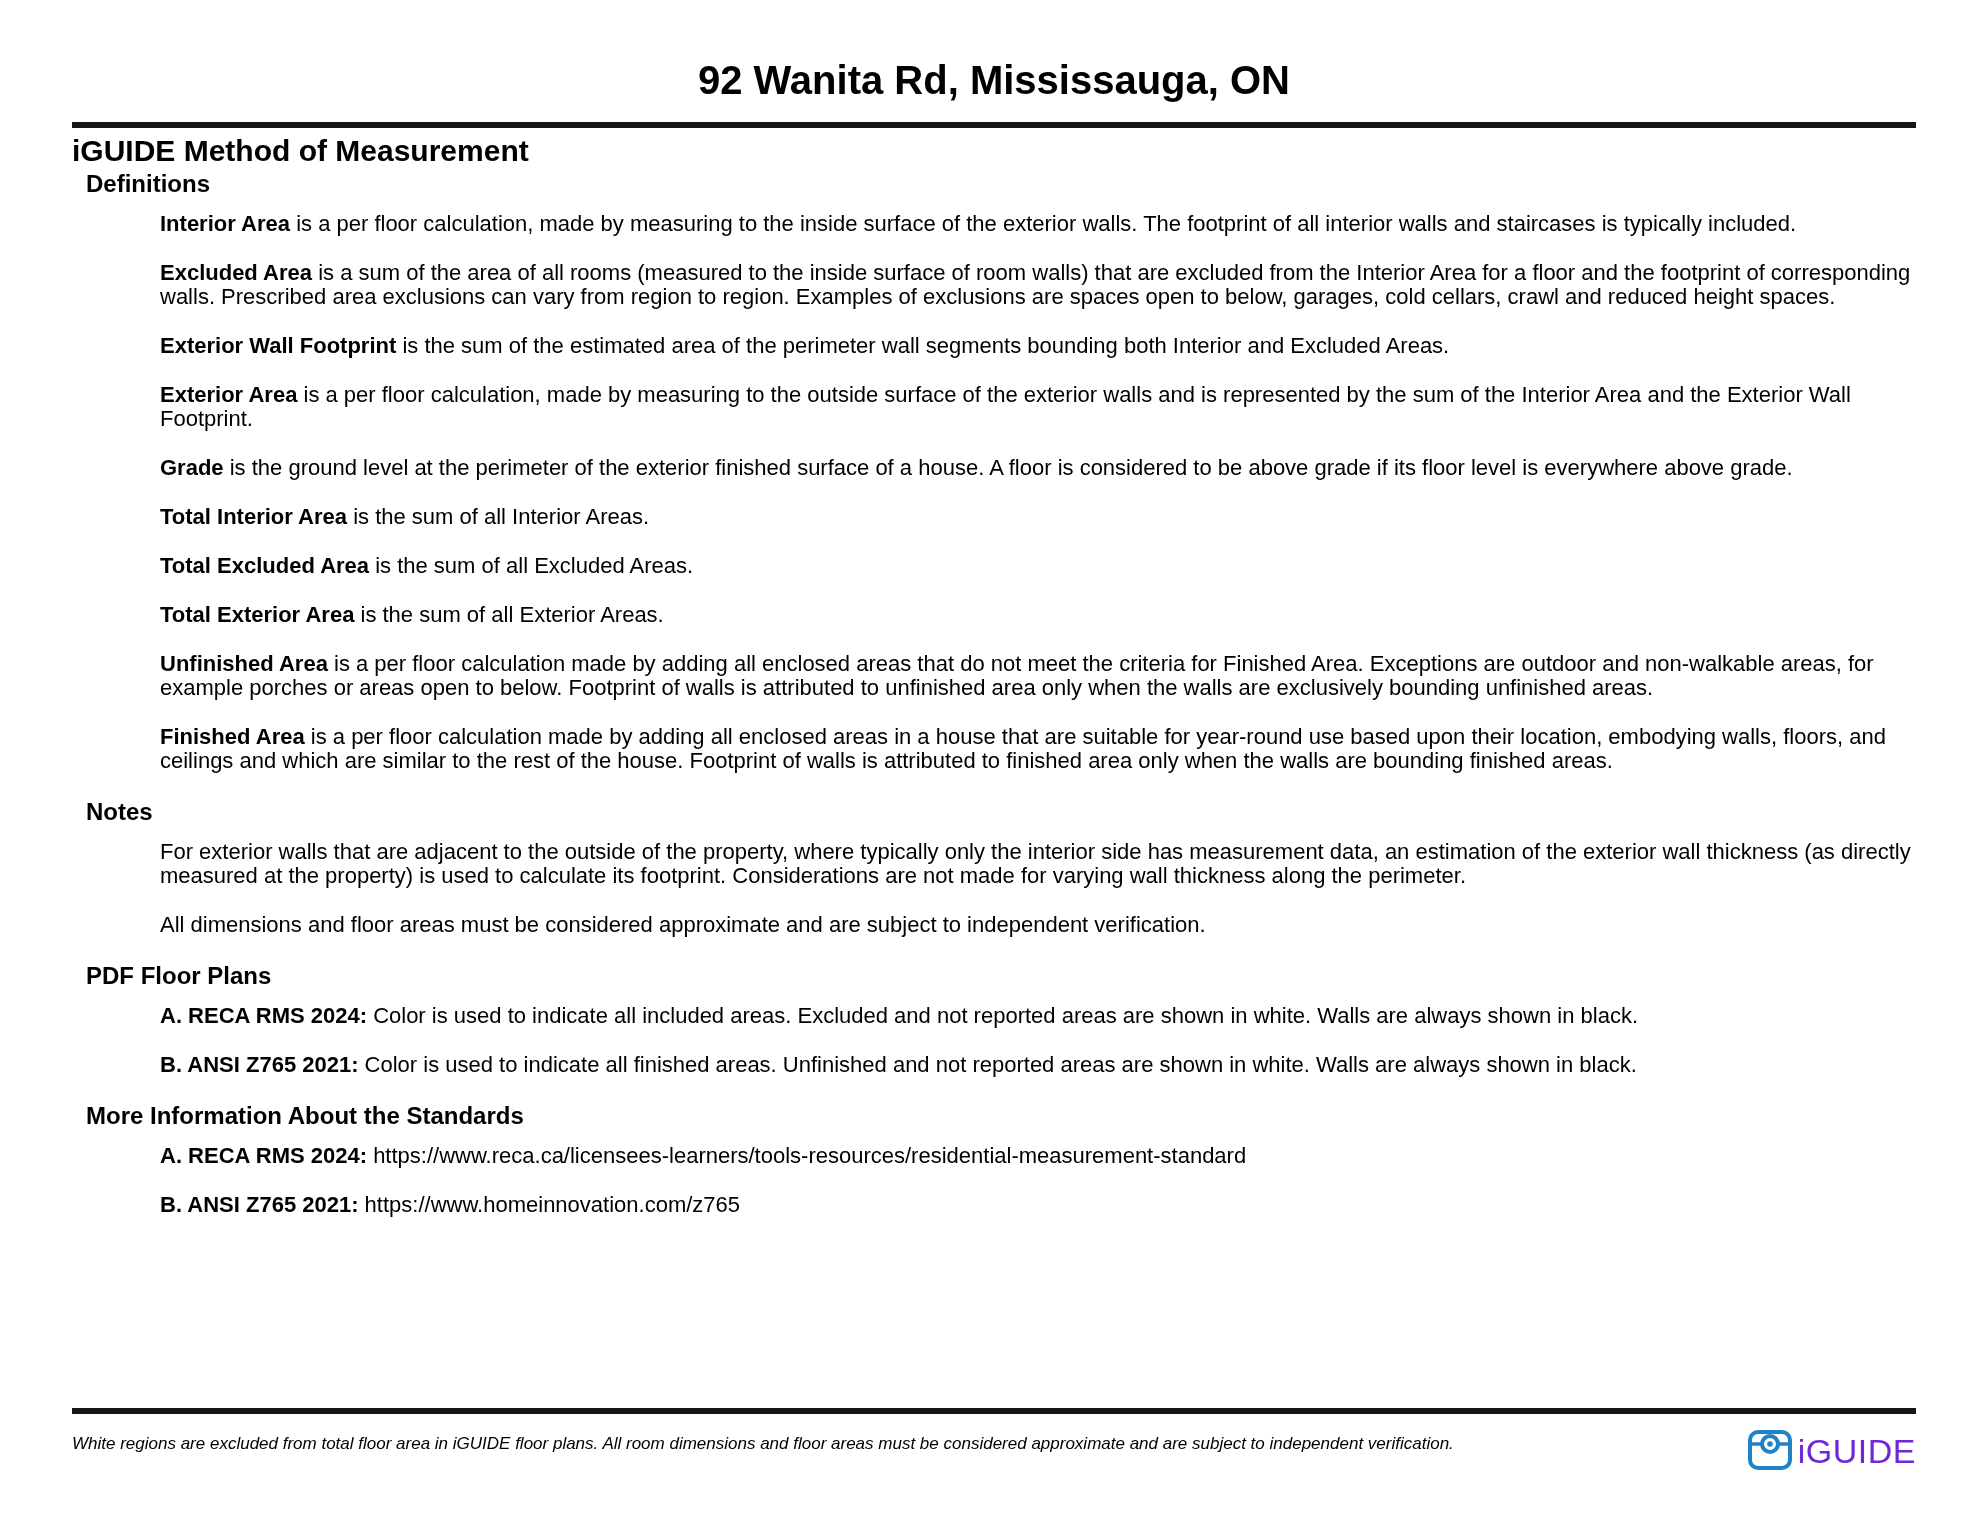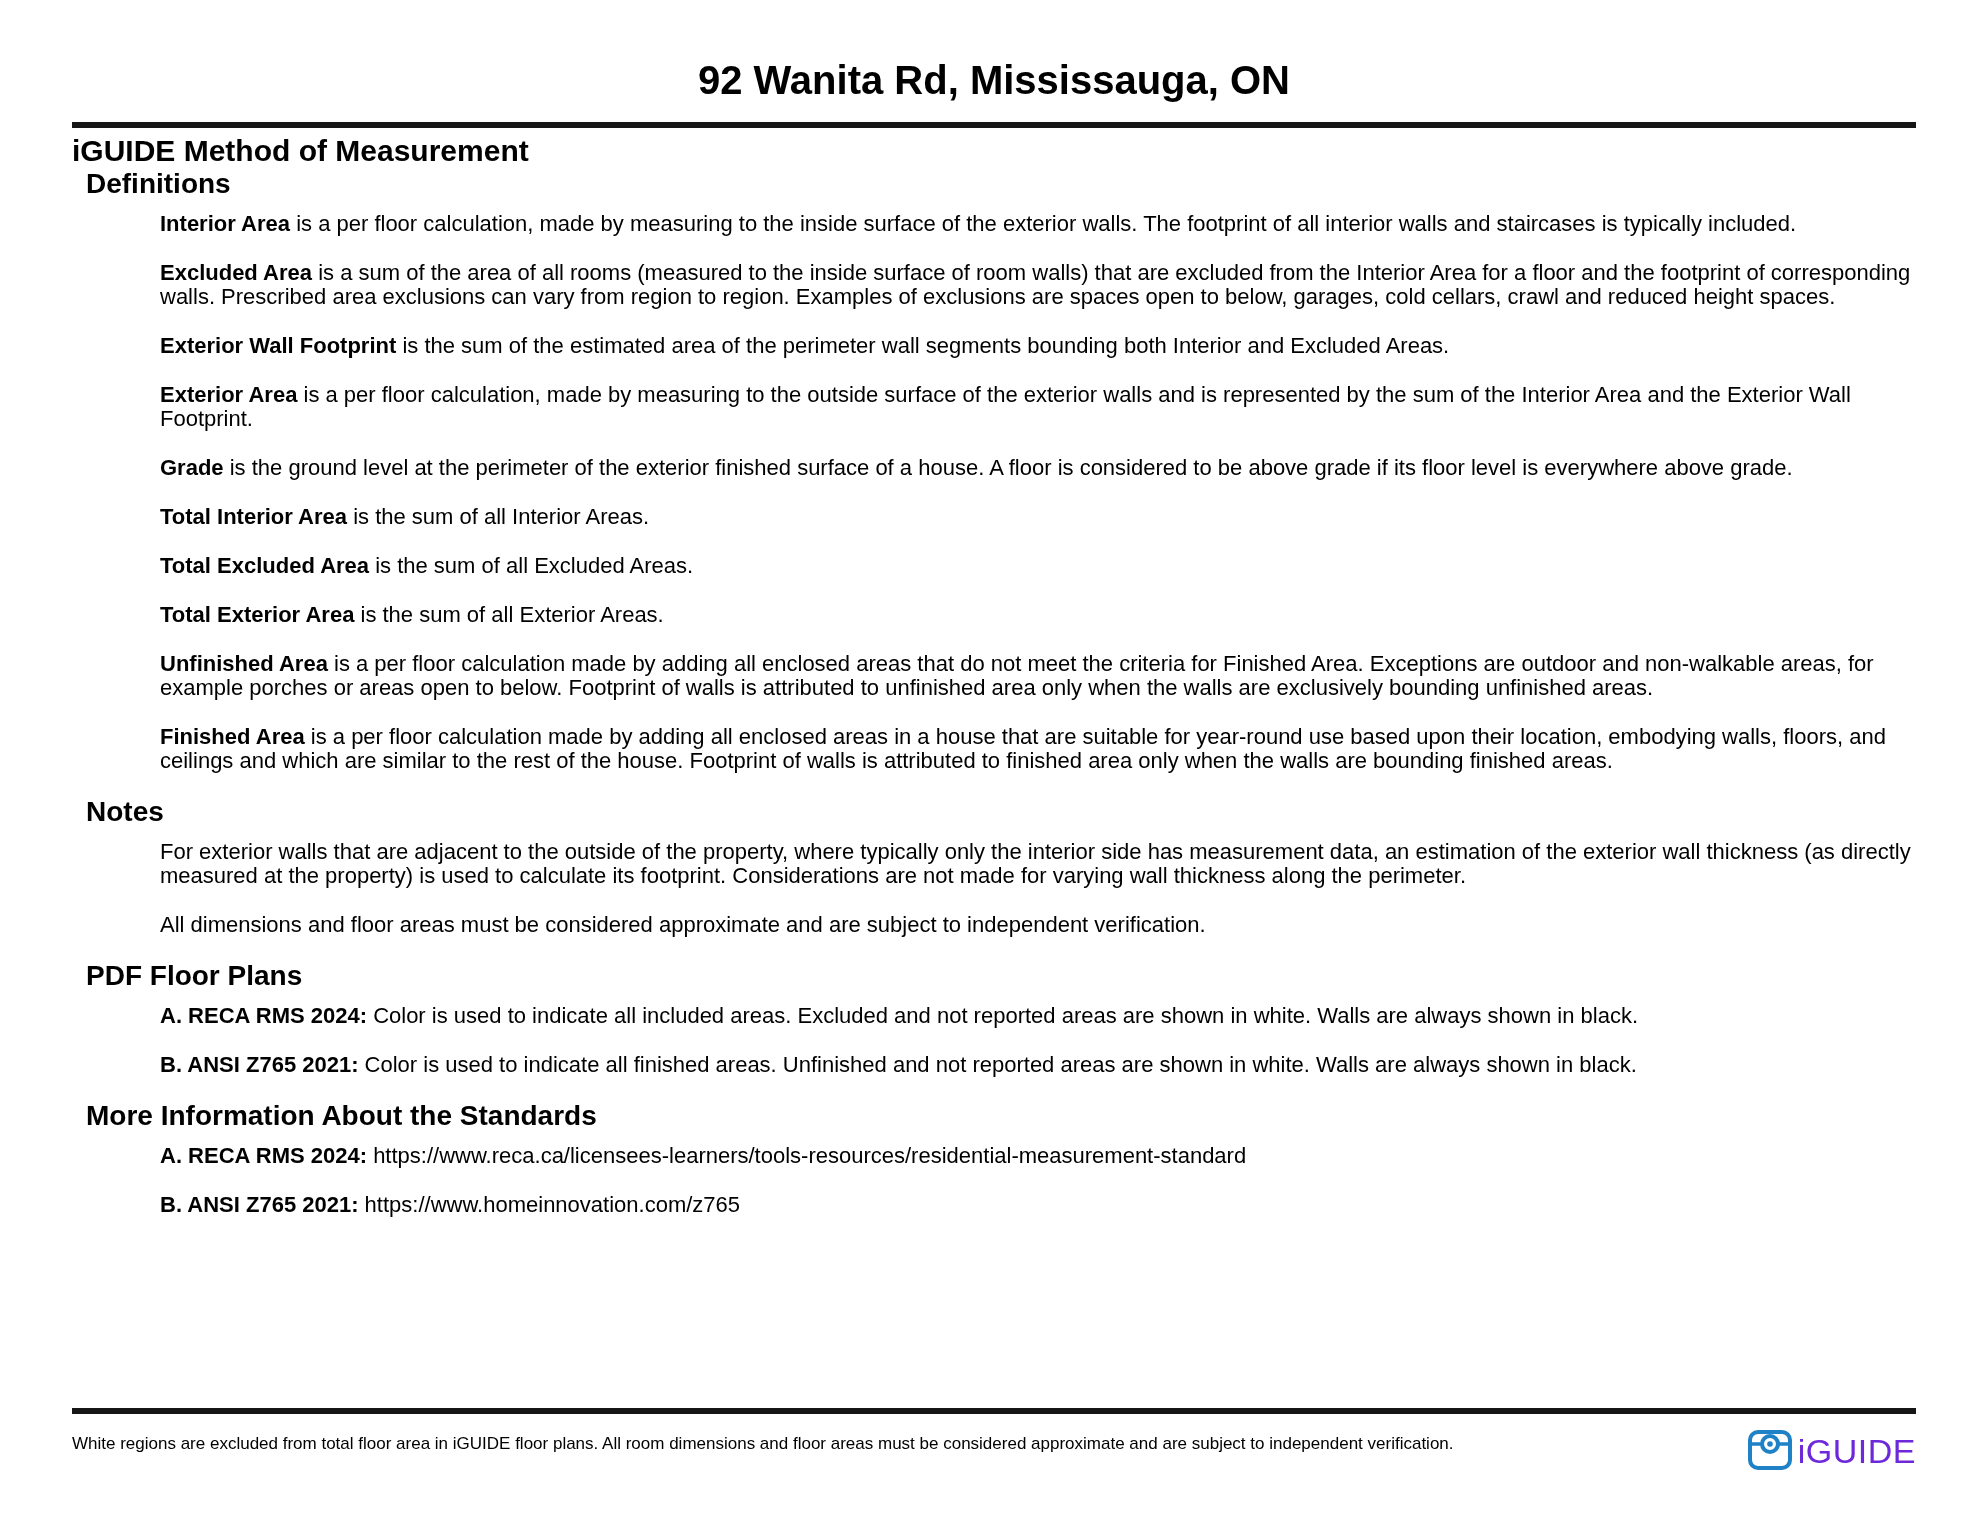--- a/index.html
+++ b/index.html
@@ -32,21 +32,21 @@
   }
   h2.doc-subtitle {
     margin: 6px 0 2px 0;
     font-size: 30px;
     line-height: 34px;
     font-weight: bold;
     text-align: left;
   }
   h3.section-heading {
     margin: 0 0 14px 14px;
-    font-size: 28px;
+    font-size: 24px;
     line-height: 28px;
     font-weight: bold;
   }
   p.body-para {
     margin: 0 0 25px 88px;
     font-size: 22px;
     line-height: 24px;
   }
   p.body-para b { font-weight: bold; }
   .footer {
@@ -59,20 +59,21 @@
     display: flex;
     justify-content: space-between;
     align-items: flex-start;
     margin-top: 12px;
   }
   .footer-note {
     font-size: 17px;
     line-height: 22px;
     margin-top: 7px;
     max-width: 1500px;
+    font-style: italic;
   }
   .logo {
     display: flex;
     align-items: center;
     gap: 5px;
     flex: 0 0 auto;
   }
   .logo-text {
     color: #6d28d9;
     font-size: 34px;

